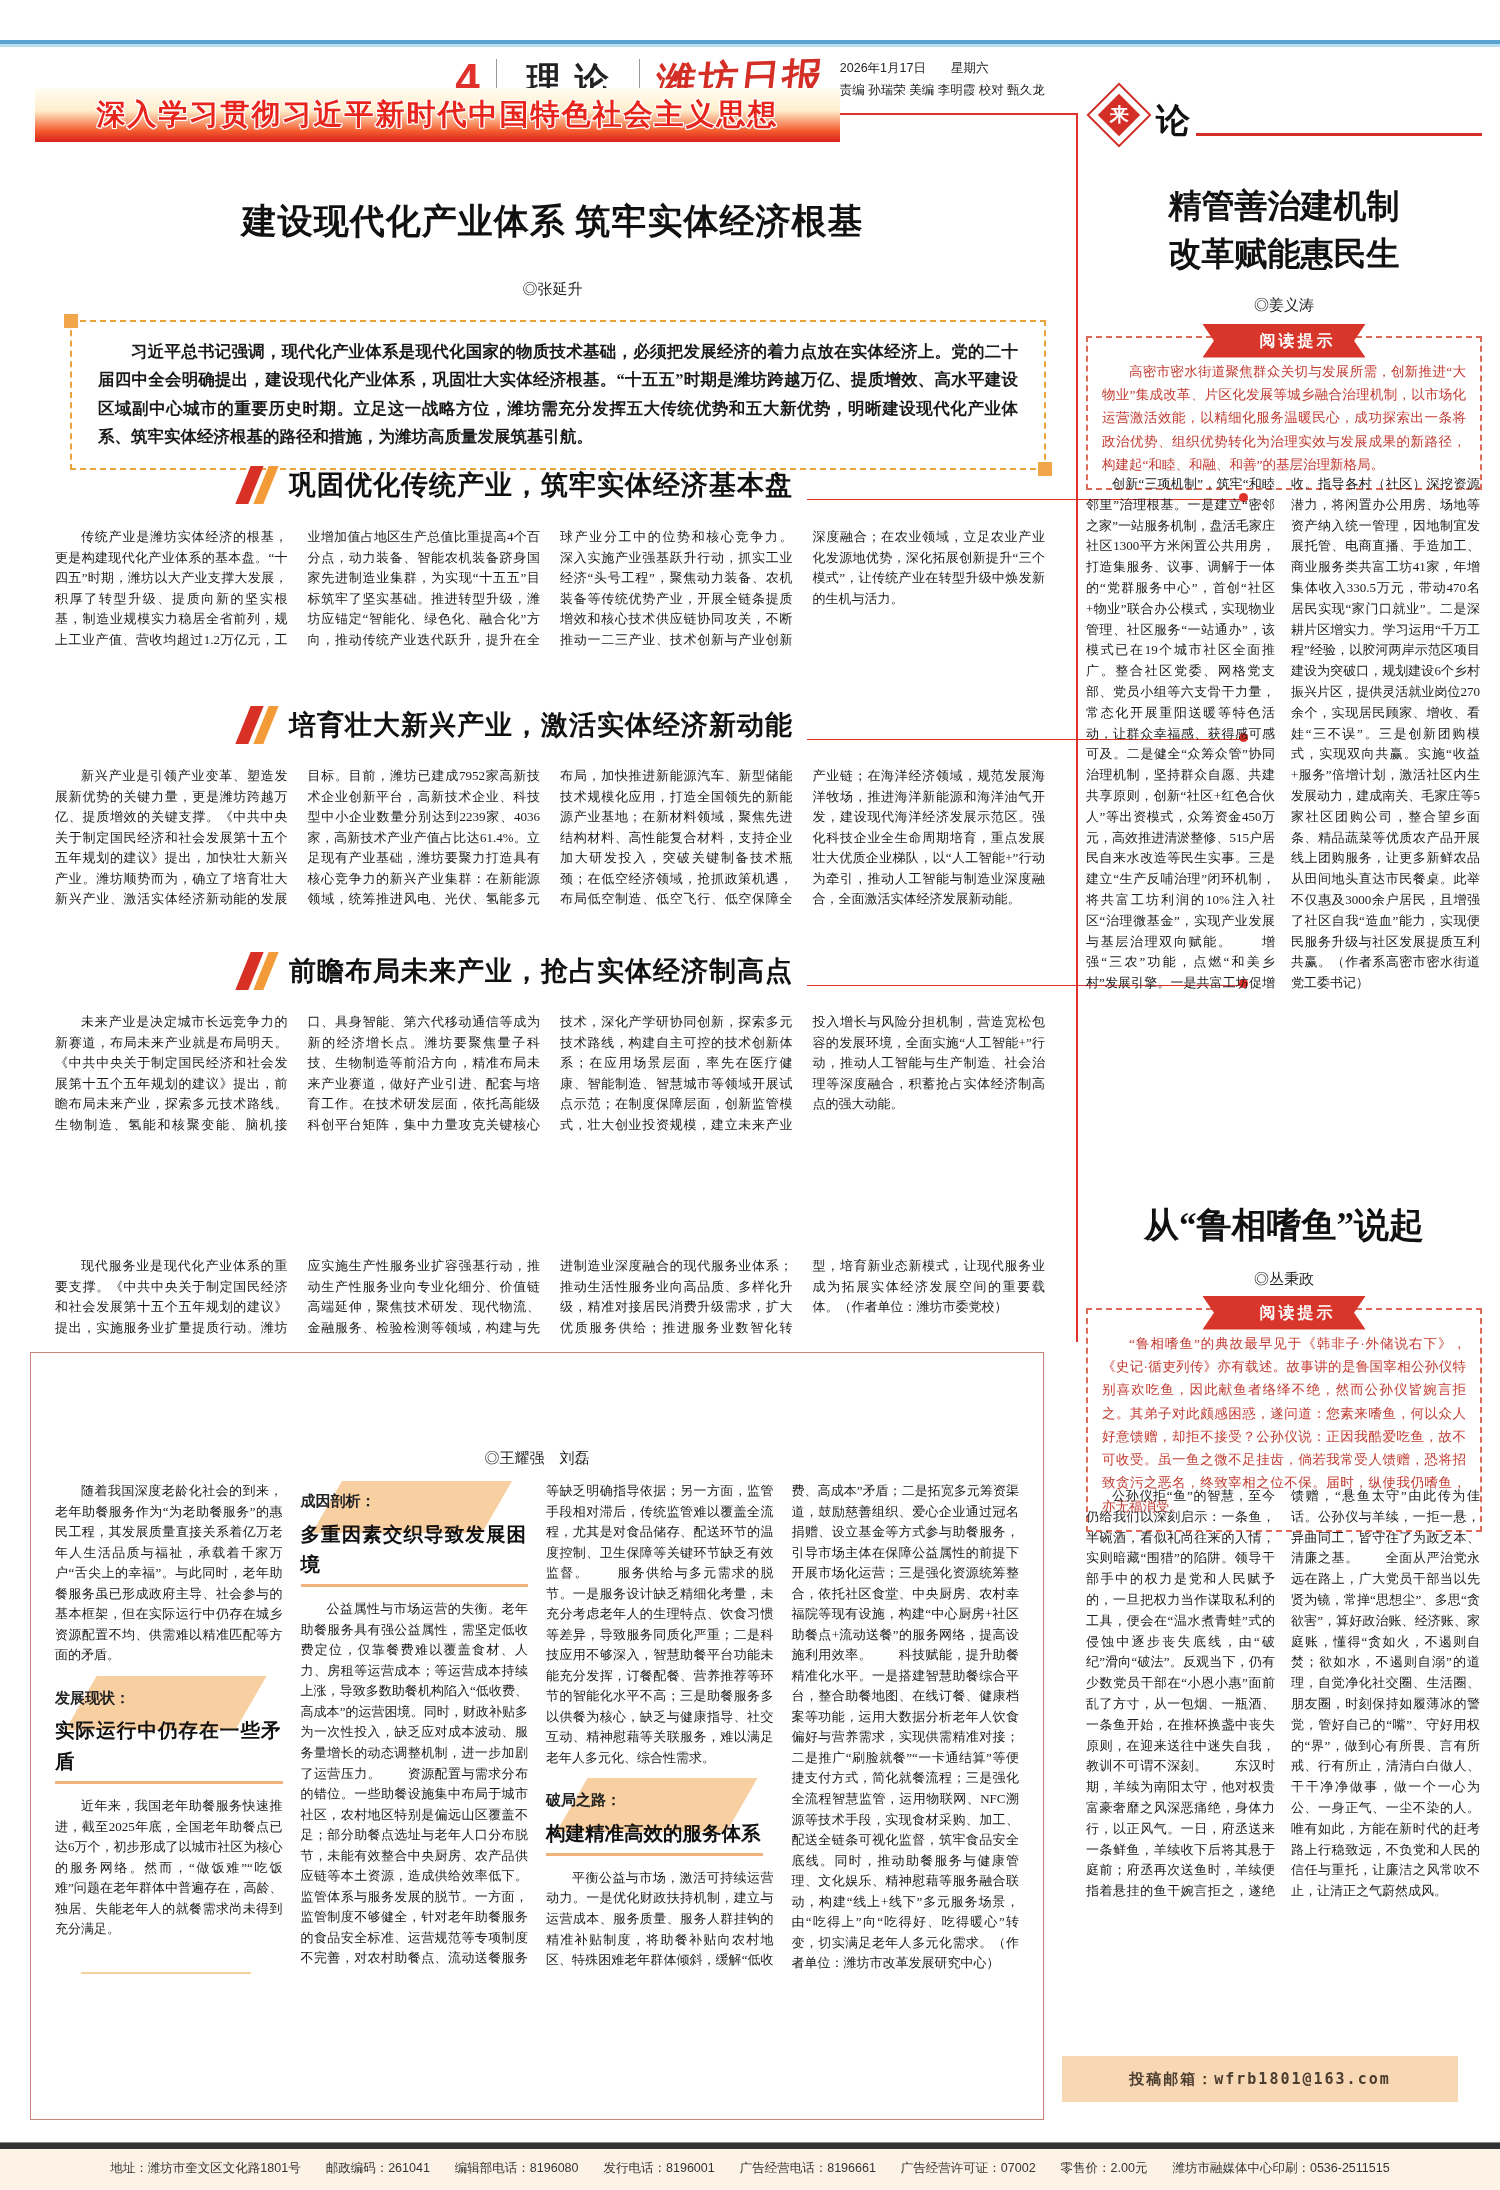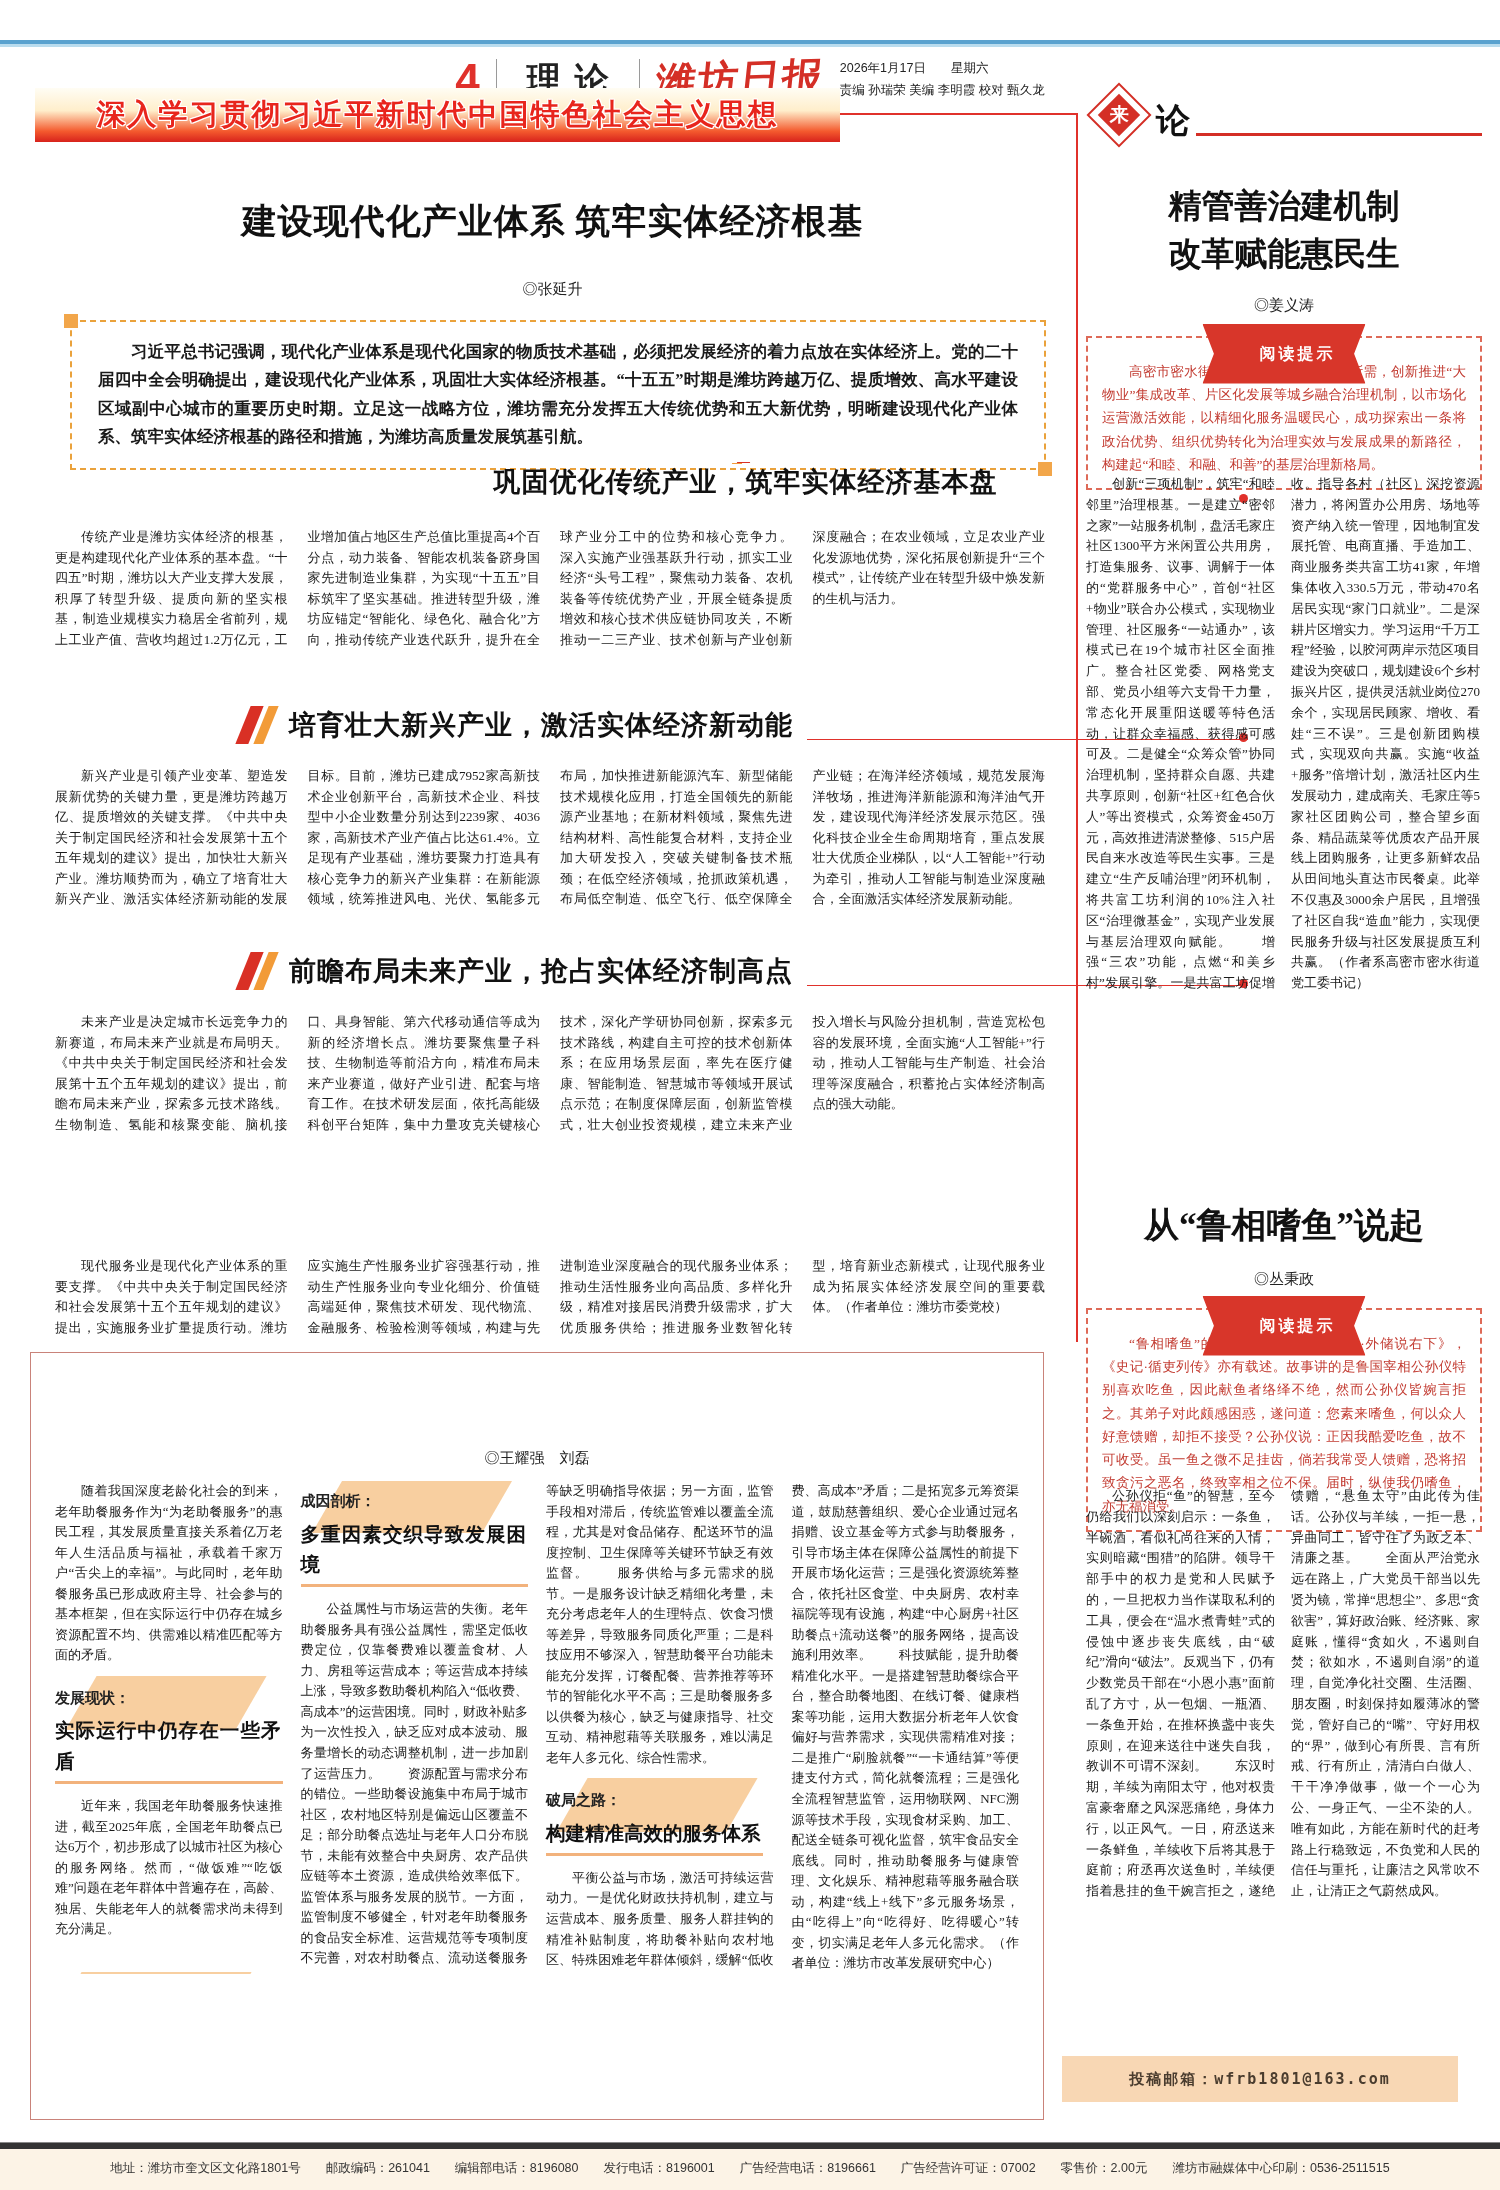--- a/index.html
+++ b/index.html
@@ -58,21 +58,21 @@
 
   .r-title1{left:1086px;top:182px;width:396px;text-align:center;font-family:Liberation Sans, sans-serif;
             font-weight:900;font-size:33px;line-height:1.45;color:#111;}
   .r-by1{left:1086px;top:296px;width:396px;}
   .tipbox{border:2px dashed #de6a58;color:#c23a30;font-size:13.5px;line-height:1.72;text-align:justify;
           padding:22px 14px 12px;text-indent:2em;}
   .tip1{left:1086px;top:336px;width:364px;}
   .tip2{left:1086px;top:1308px;width:364px;}
   .ribbon{position:absolute;left:50%;top:-14px;transform:translateX(-50%);background:#d8362a;color:#fff;
           font-family:"Liberation Sans",sans-serif;font-weight:bold;font-size:16px;letter-spacing:3px;
-          padding:16px 30px;clip-path:polygon(0 0,100% 0,93% 50%,100% 100%,0 100%,7% 50%);white-space:nowrap;}
+          padding:3px 30px;clip-path:polygon(0 0,100% 0,93% 50%,100% 100%,0 100%,7% 50%);white-space:nowrap;}
   .r-body{column-count:2;column-gap:16px;font-size:13px;line-height:1.6;text-align:justify;overflow:hidden;text-indent:2em;}
   .rb1{left:1086px;top:474px;width:394px;height:672px;}
   .rb2{left:1086px;top:1486px;width:394px;height:552px;}
   .r-title2{left:1086px;top:1202px;width:396px;text-align:center;font-family:"Liberation Serif",serif;
             font-weight:900;font-size:35px;color:#111;}
   .r-by2{left:1086px;top:1270px;width:396px;}
   .mailbox{left:1062px;top:2056px;width:396px;height:46px;background:#f8d7b4;display:flex;align-items:center;justify-content:center;
            font-family:"DejaVu Sans Mono",monospace;font-weight:bold;font-size:15px;letter-spacing:2px;color:#4a3c2e;}
 
   
@@ -91,21 +91,21 @@
   .bsub-title{position:relative;z-index:1;display:inline-block;font-family:"Liberation Sans",sans-serif;
               font-weight:900;font-size:19.5px;color:#111;border-bottom:3px solid #f2b27c;padding:2px 2px 4px 0;}
 
   
   .foot-rule{left:0;top:2142px;width:1500px;height:6px;background:#333;border-top:1px solid #888;}
   .foot-strip{left:0;top:2148px;width:1500px;height:42px;background:#fcf3e6;}
   .foot-text{left:0;top:2160px;width:1500px;text-align:center;font-size:12.5px;color:#333;
              font-family:"Liberation Sans",sans-serif;}
 
   
-  .sh1{left:58px;top:462px;width:1005px;flex-direction:column;}  .sb1{left:55px;top:527px;width:990px;height:164px;}
+  .sh1{left:58px;top:462px;width:1005px;}  .sb1{left:55px;top:527px;width:990px;height:164px;}
   .sh2{left:58px;top:702px;width:1005px;}  .sb2{left:55px;top:766px;width:990px;height:178px;}
   .sh3{left:58px;top:948px;width:1005px;}  .sb3{left:55px;top:1012px;width:990px;height:172px;}
   .sh4{left:58px;top:1192px;width:1005px;} .sb4{left:55px;top:1256px;width:990px;height:84px;}
 </style>
 </head>
 <body>
 
 <div class="page">
 
   <div class="abs top-rule"></div>

